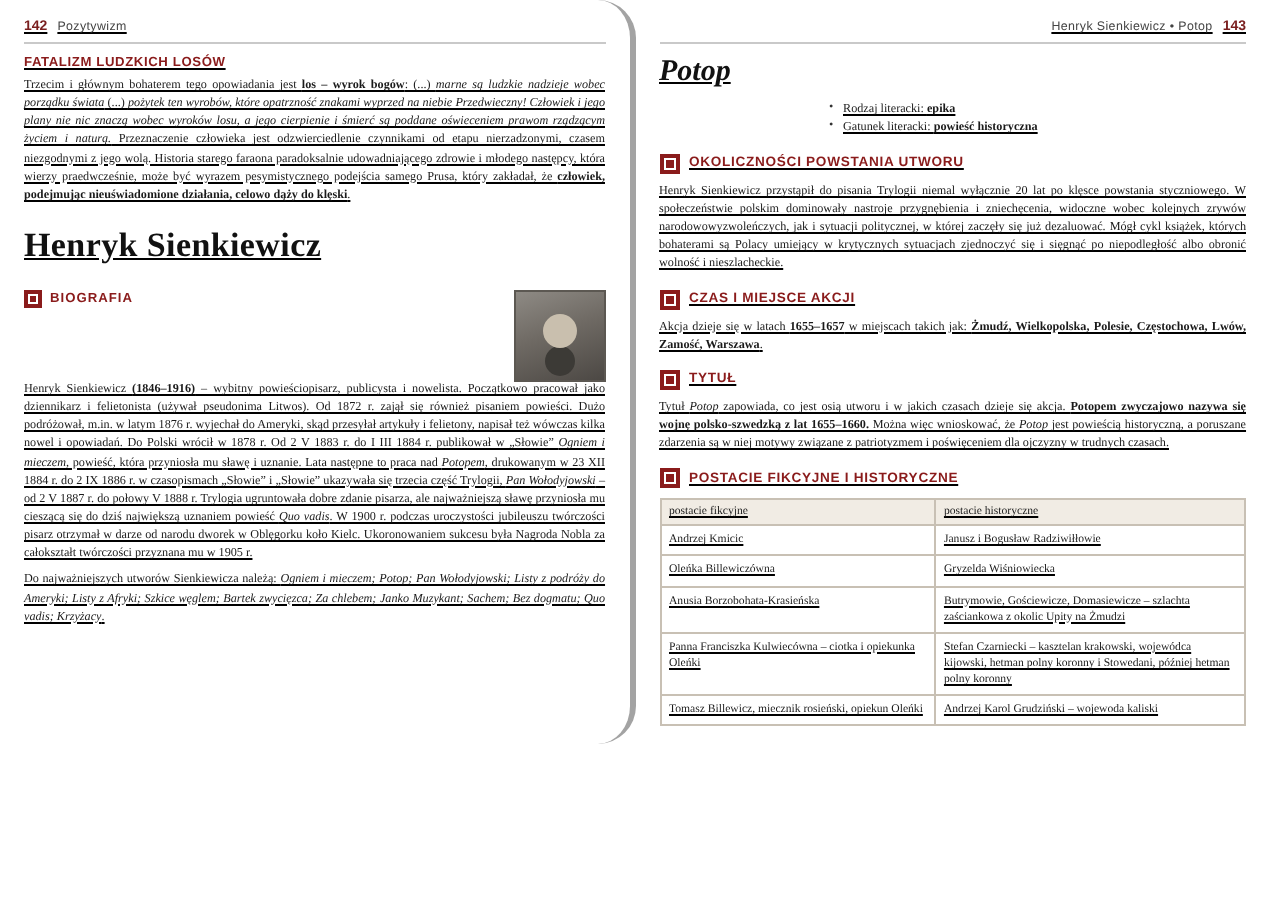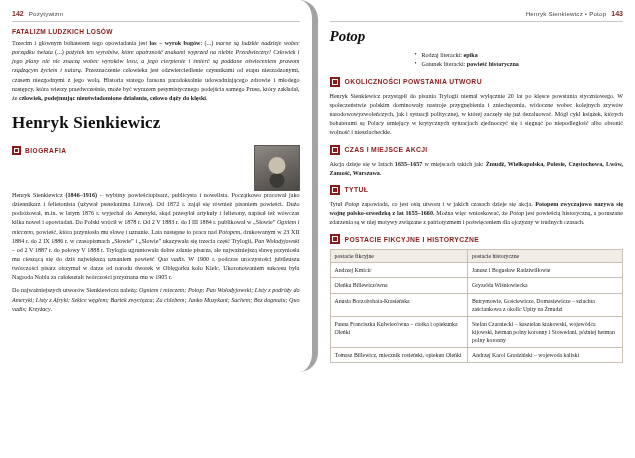--- a/index.html
+++ b/index.html
@@ -15,24 +15,25 @@
     font-family: "Liberation Serif", serif;
     overflow: hidden;
     display: flex;
   }
   .leaf {
     width: 317.5px;
     height: 372px;
     box-sizing: border-box;
     position: relative;
     background: #ffffff;
+    text-decoration: underline;
   }
   .leaf.left {
     padding: 8px 12px 8px 12px;
-    border-right: 6px solid #a3a3a3;
+    border-right: 3px solid #a3a3a3;
     border-radius: 19px;
   }
   .leaf.right {
     padding: 8px 12px 8px 12px;
   }
   
   .runhead {
     display: flex;
     align-items: center;
     font-family: "Liberation Sans", sans-serif;

